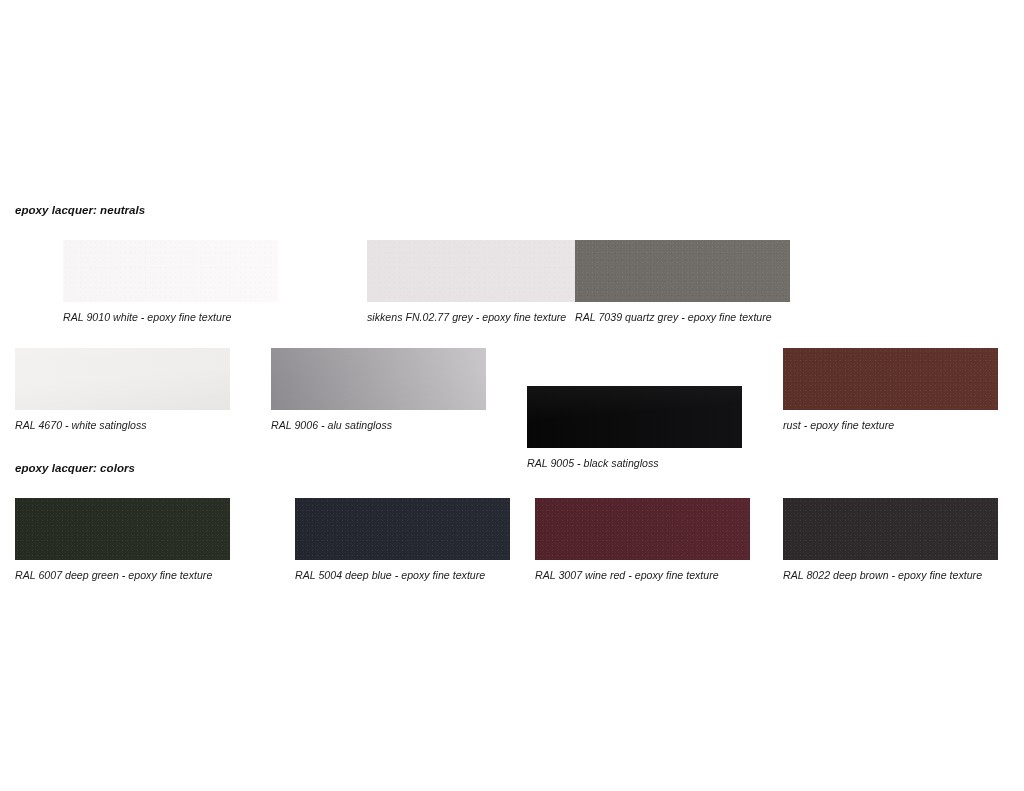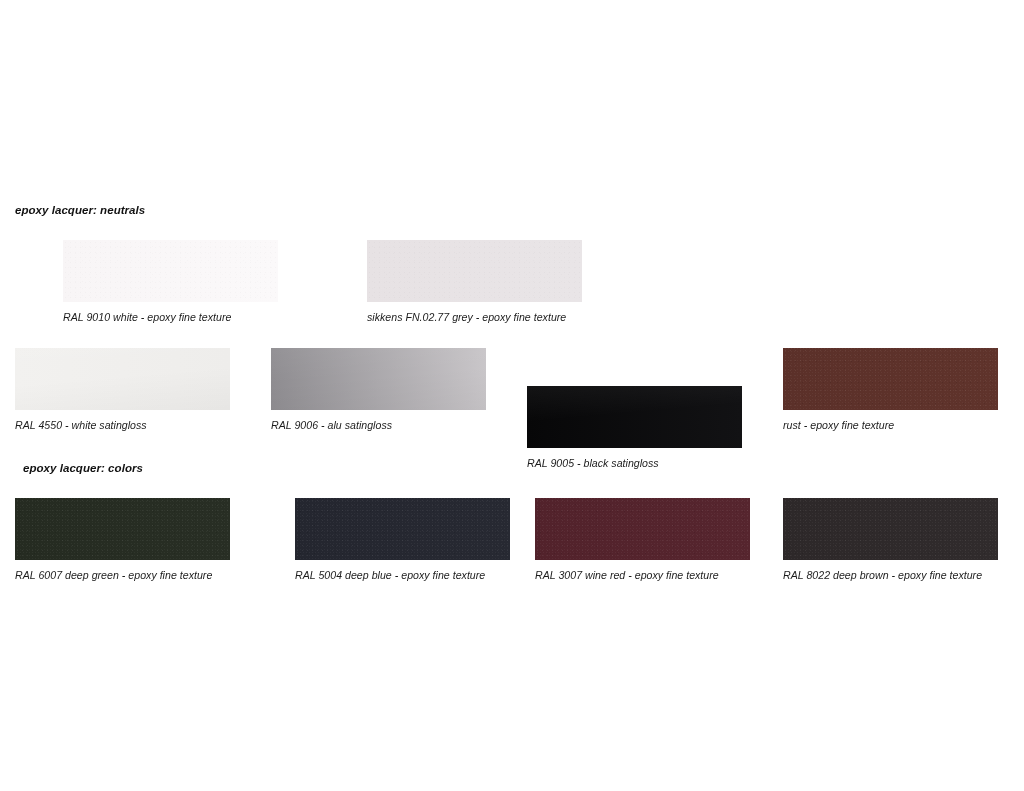--- a/index.html
+++ b/index.html
@@ -100,40 +100,44 @@
     <div class="section-heading" style="top: 192px;">epoxy lacquer: neutrals</div>
     <div class="swatch-row" style="top: 228px; margin-left: 48px;">
       <div class="swatch-cell" style="left: 15px;">
         <div class="swatch-chip tex light" style="background: linear-gradient(90deg, rgb(248, 245, 246) 0%, rgb(251, 249, 250) 100%);"></div>
         <div class="swatch-label">RAL 9010 white - epoxy fine texture</div>
       </div>
       <div class="swatch-cell" style="left: 271px; padding-left: 48px;">
         <div class="swatch-chip tex light" style="background: linear-gradient(90deg, rgb(231, 226, 228) 0%, rgb(233, 229, 231) 100%);"></div>
         <div class="swatch-label">sikkens FN.02.77 grey - epoxy fine texture</div>
       </div>
+      <div class="swatch-cell" style="left: 527px;">
+        <div class="swatch-chip tex" style="background: linear-gradient(90deg, rgb(110, 106, 102) 0%, rgb(113, 109, 105) 100%);"></div>
+        <div class="swatch-label">RAL 7039 quartz grey - epoxy fine texture</div>
+      </div>
     </div>
     <div class="swatch-row" style="top: 336px;">
       <div class="swatch-cell" style="left: 15px;">
         <div class="swatch-chip gloss light" style="background: linear-gradient(90deg, rgb(242, 241, 239) 0%, rgb(238, 237, 235) 100%);"></div>
-        <div class="swatch-label">RAL 4550 - white satingloss</div>
+        <div class="swatch-label">RAL 4670 - white satingloss</div>
       </div>
       <div class="swatch-cell" style="left: 271px;">
         <div class="swatch-chip gloss" style="background: linear-gradient(90deg, rgb(142, 140, 144) 0%, rgb(201, 198, 201) 100%);"></div>
         <div class="swatch-label">RAL 9006 - alu satingloss</div>
       </div>
       <div class="swatch-cell" style="left: 527px; margin-top: 38px;">
         <div class="swatch-chip gloss" style="background: linear-gradient(90deg, rgb(7, 7, 8) 0%, rgb(18, 18, 20) 100%);"></div>
         <div class="swatch-label">RAL 9005 - black satingloss</div>
       </div>
       <div class="swatch-cell" style="left: 783px;">
         <div class="swatch-chip tex" style="background: linear-gradient(90deg, rgb(91, 48, 41) 0%, rgb(95, 51, 43) 100%);"></div>
         <div class="swatch-label">rust - epoxy fine texture</div>
       </div>
     </div>
-    <div class="section-heading" style="top: 450px; margin-left: 8px;">epoxy lacquer: colors</div>
+    <div class="section-heading" style="top: 450px;">epoxy lacquer: colors</div>
     <div class="swatch-row" style="top: 486px;">
       <div class="swatch-cell" style="left: 15px;">
         <div class="swatch-chip tex" style="background: linear-gradient(90deg, rgb(37, 43, 33) 0%, rgb(40, 46, 36) 100%);"></div>
         <div class="swatch-label">RAL 6007 deep green - epoxy fine texture</div>
       </div>
       <div class="swatch-cell" style="left: 271px; padding-left: 24px;">
         <div class="swatch-chip tex" style="background: linear-gradient(90deg, rgb(36, 38, 47) 0%, rgb(39, 41, 50) 100%);"></div>
         <div class="swatch-label">RAL 5004 deep blue - epoxy fine texture</div>
       </div>
       <div class="swatch-cell" style="left: 527px; padding-left: 8px;">

